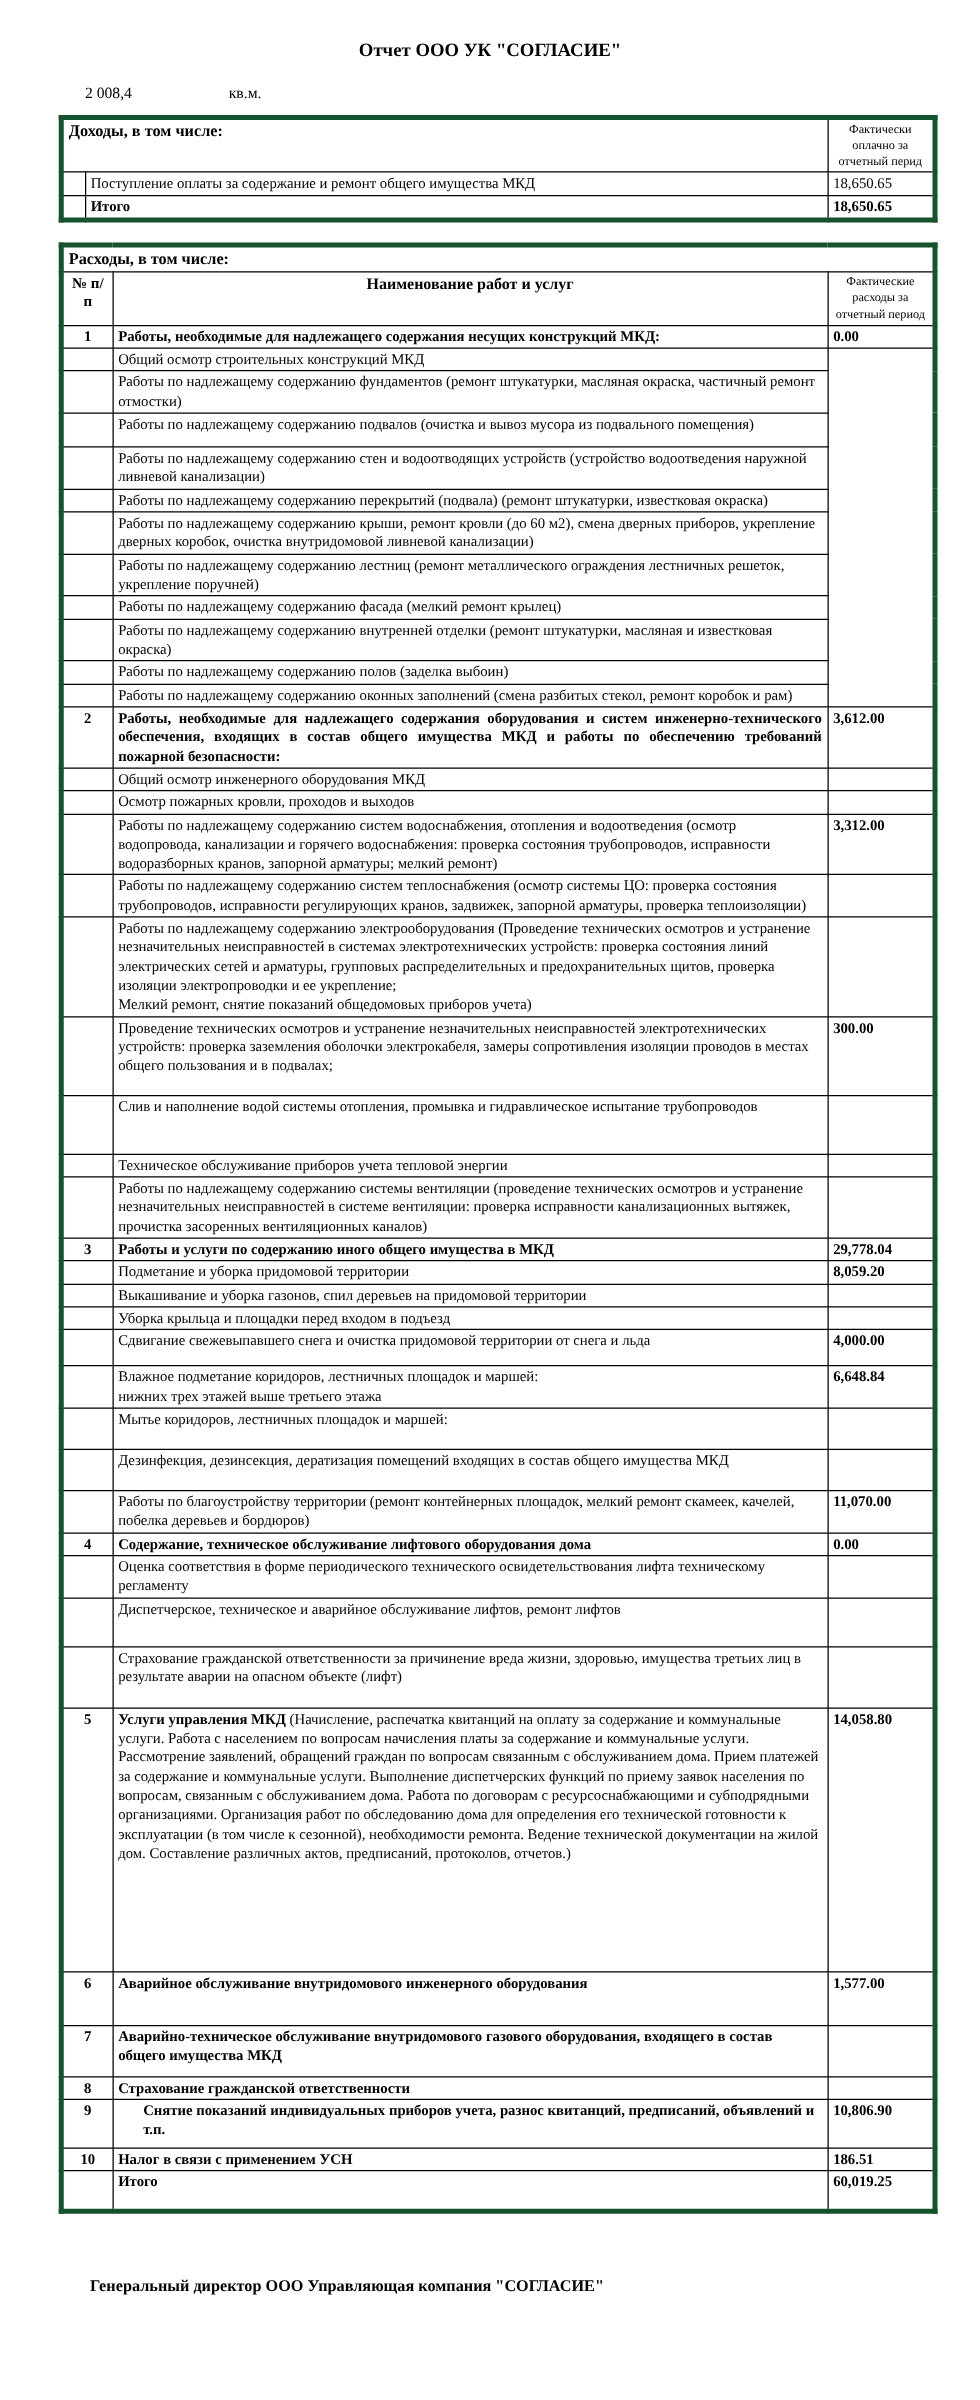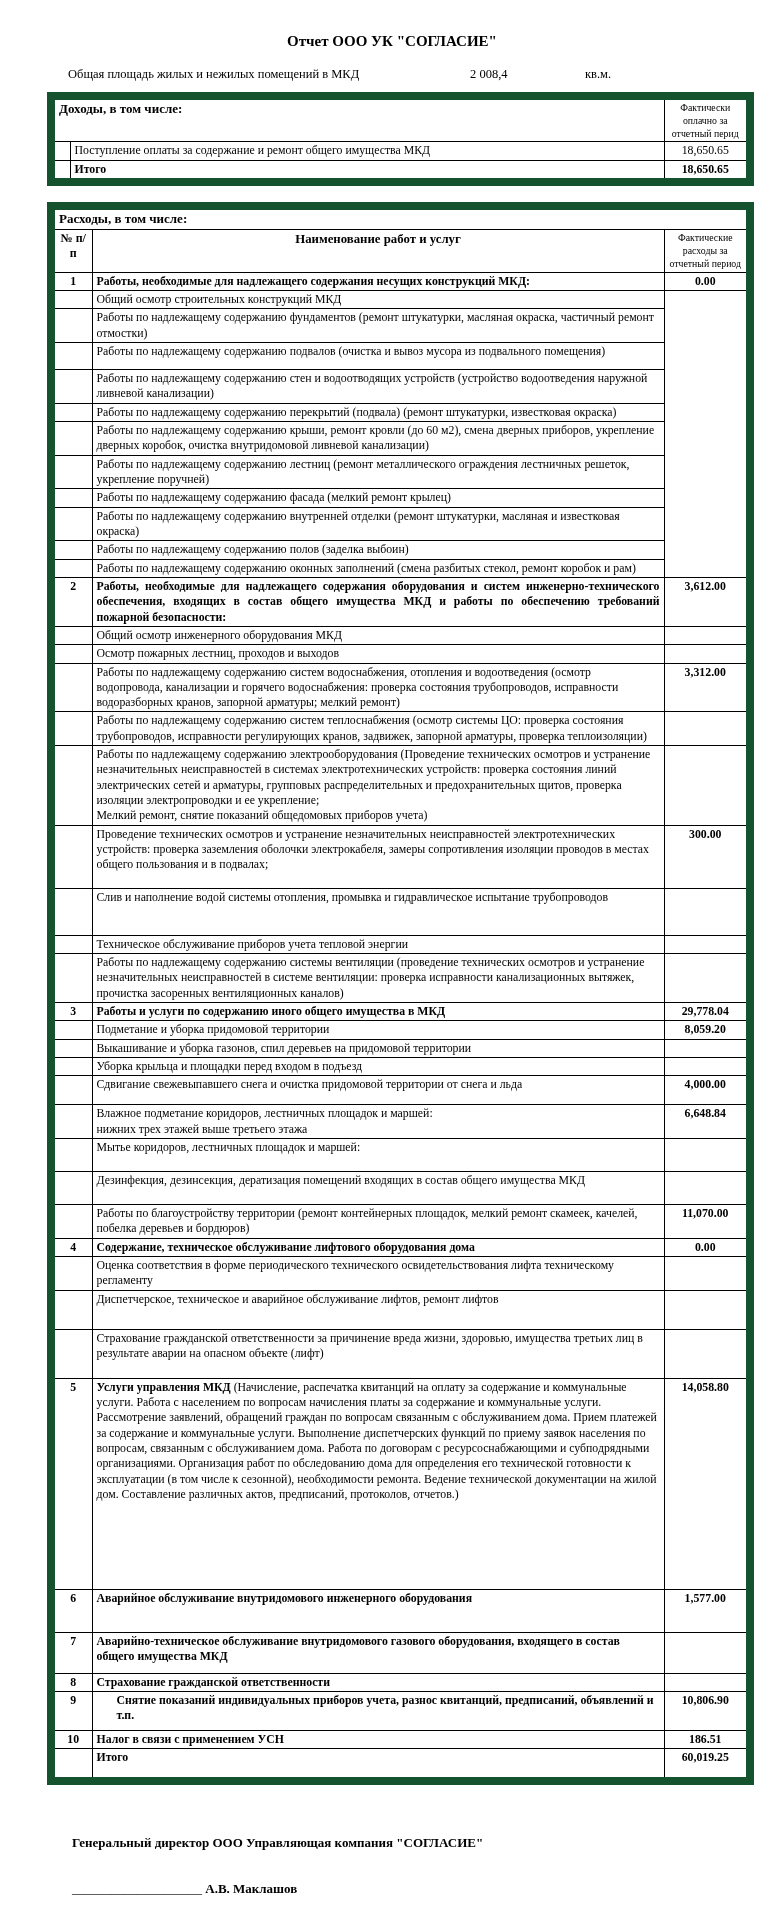--- a/index.html
+++ b/index.html
@@ -4,30 +4,30 @@
 <style>
   html,body{margin:0;padding:0;background:#888;}
   .page{position:relative;width:784px;height:1920px;margin:0 auto;background:#fff;
         overflow:hidden;font-family:"Liberation Serif","DejaVu Serif",serif;color:#000;}
   .titleblock{margin-top:32px;text-align:center;font-weight:bold;font-size:15px;line-height:1.25;}
   .arearow{display:flex;margin:16px 0 10px 68px;font-size:12.5px;align-items:baseline;}
   .arearow .lbl{width:402px;}
   .arearow .val{width:115px;}
   .arearow .unit{width:auto;}
   table.tbl{border-collapse:collapse;table-layout:fixed;width:699px;margin-left:47px;
-            border:8px solid #14532d;font-size:11.8px;line-height:1.3;}
+            border:4px solid #14532d;font-size:11.8px;line-height:1.3;}
   table.tbl td{border:1px solid #000;padding:1px 4px;vertical-align:top;word-wrap:break-word;}
   .b{font-weight:bold;}
   .ih{font-size:13px;font-weight:bold;padding:2px 4px 10px 6px;}
   .c-valhdr{font-size:9.8px;font-weight:normal;text-align:center;padding:1px 2px;line-height:1.35;vertical-align:middle;}
   .c-sp{padding:0;}
   .c-num{text-align:center;font-weight:bold;padding:1px 1px;}
   .c-name{white-space:pre-line;padding:1px 4px 1px 6px;}
   .c-name.just{text-align:justify;}
-  .c-val{text-align:center;padding:1px 3px;}
+  .c-val{text-align:left;padding:1px 3px;}
   .vmid{vertical-align:middle;font-weight:bold;}
   .vtop{vertical-align:top;}
   .hdr-row td{border-bottom:2px solid #000;}
   .colhdr td{border-bottom:2px solid #000;vertical-align:middle;}
   .colhdr .c-numhdr{font-weight:bold;text-align:center;font-size:12px;line-height:1.25;}
   .colhdr .c-namehdr{font-weight:bold;text-align:center;font-size:12.8px;}
   .total-row td{border-top:2px solid #000;font-weight:bold;vertical-align:middle;}
   .gap16{height:16px;}
   .footer{margin:50px 0 0 72px;font-size:13px;font-weight:bold;}
   .sig{margin:30px 0 0 72px;font-size:13px;}
@@ -36,21 +36,20 @@
 </head>
 <body>
 
 <div class="page">
 
   <div class="titleblock">
     <div>Отчет ООО УК "СОГЛАСИЕ"</div>
   </div>
 
   <div class="arearow">
-    <span class="lbl">Общая площадь жилых и нежилых помещений в МКД</span>
     <span class="val">2 008,4</span>
     <span class="unit">кв.м.</span>
   </div>
 
   <table class="tbl income">
     <colgroup>
         <col style="width:19px">
         <col style="width:594px">
         <col style="width:86px">
       </colgroup>
@@ -146,21 +145,21 @@
           <td class="c-name b just">Работы, необходимые для надлежащего содержания оборудования и систем инженерно-технического обеспечения, входящих в состав общего имущества МКД и работы по обеспечению требований пожарной безопасности:</td>
           <td class="c-val b vtop">3,612.00</td>
         </tr>
         <tr>
           <td class="c-num"></td>
           <td class="c-name">Общий осмотр инженерного оборудования МКД</td>
           <td class="c-val vmid"></td>
         </tr>
         <tr>
           <td class="c-num"></td>
-          <td class="c-name">Осмотр пожарных лестниц, проходов и выходов</td>
+          <td class="c-name">Осмотр пожарных кровли, проходов и выходов</td>
           <td class="c-val vmid"></td>
         </tr>
         <tr>
           <td class="c-num"></td>
           <td class="c-name">Работы по надлежащему содержанию систем водоснабжения, отопления и водоотведения (осмотр водопровода, канализации и горячего водоснабжения: проверка состояния трубопроводов, исправности водоразборных кранов, запорной арматуры; мелкий ремонт)</td>
           <td class="c-val vmid">3,312.00</td>
         </tr>
         <tr>
           <td class="c-num"></td>
           <td class="c-name">Работы по надлежащему содержанию систем теплоснабжения (осмотр системы ЦО: проверка состояния трубопроводов, исправности регулирующих кранов, задвижек, запорной арматуры, проверка теплоизоляции)</td>
@@ -293,18 +292,14 @@
       <tr class="total-row" style="height:32px;">
         <td class="c-sp"></td>
         <td class="c-name b">Итого</td>
         <td class="c-val b">60,019.25</td>
       </tr>
     </tbody>
   </table>
 
   <div class="footer">Генеральный директор ООО Управляющая компания "СОГЛАСИЕ"</div>
 
-  <div class="sig">
-    <span>____________________</span>
-    <span class="nm">А.В. Маклашов</span>
-  </div>
 
 </div>
 
 </body></html>

